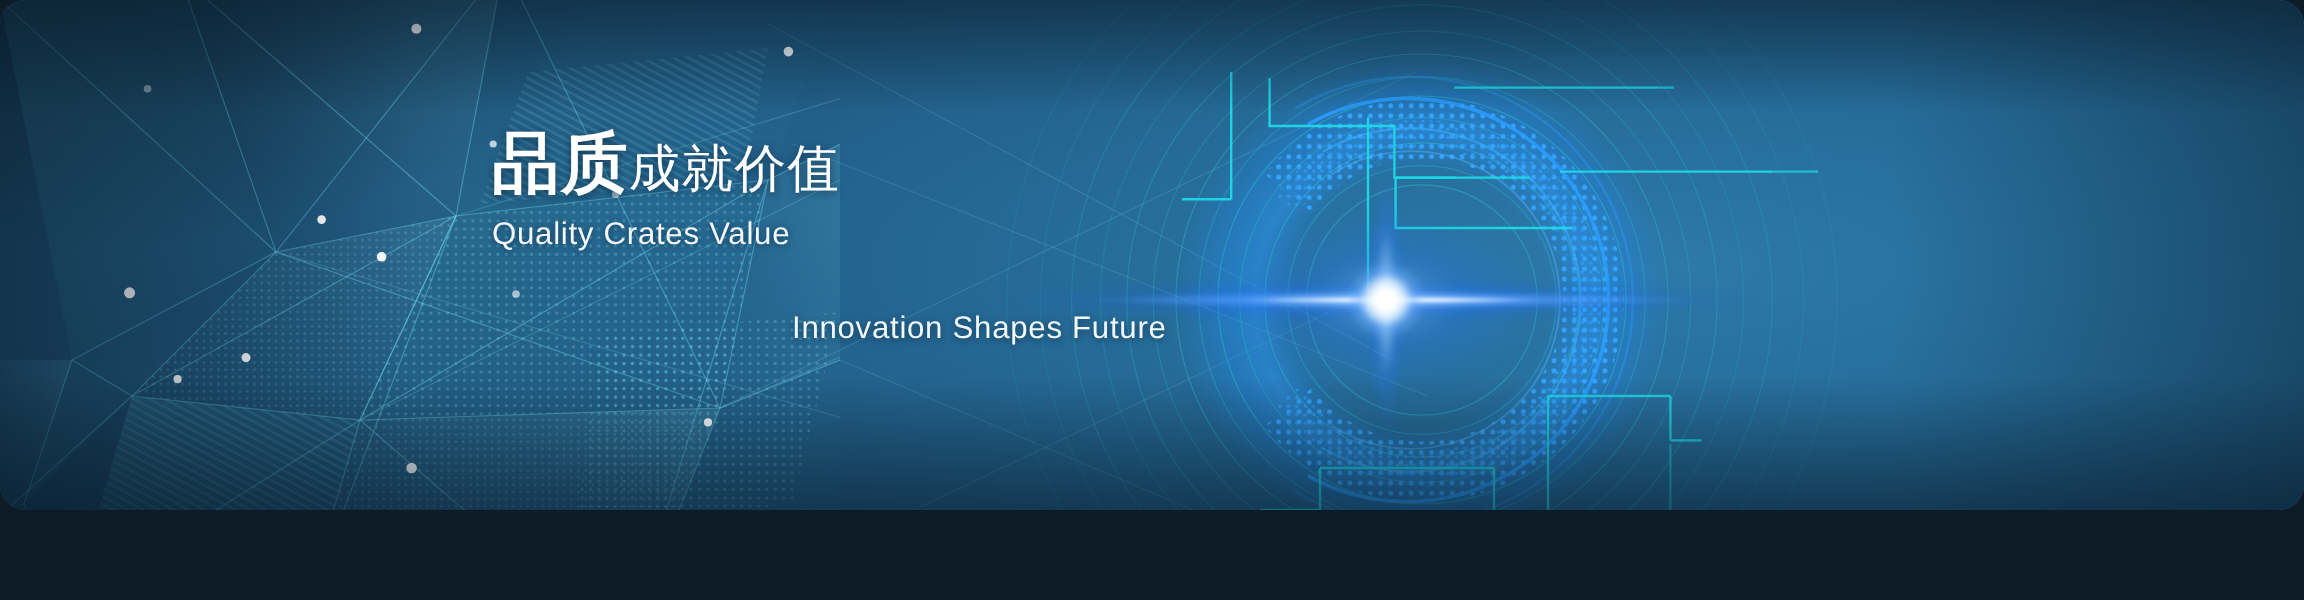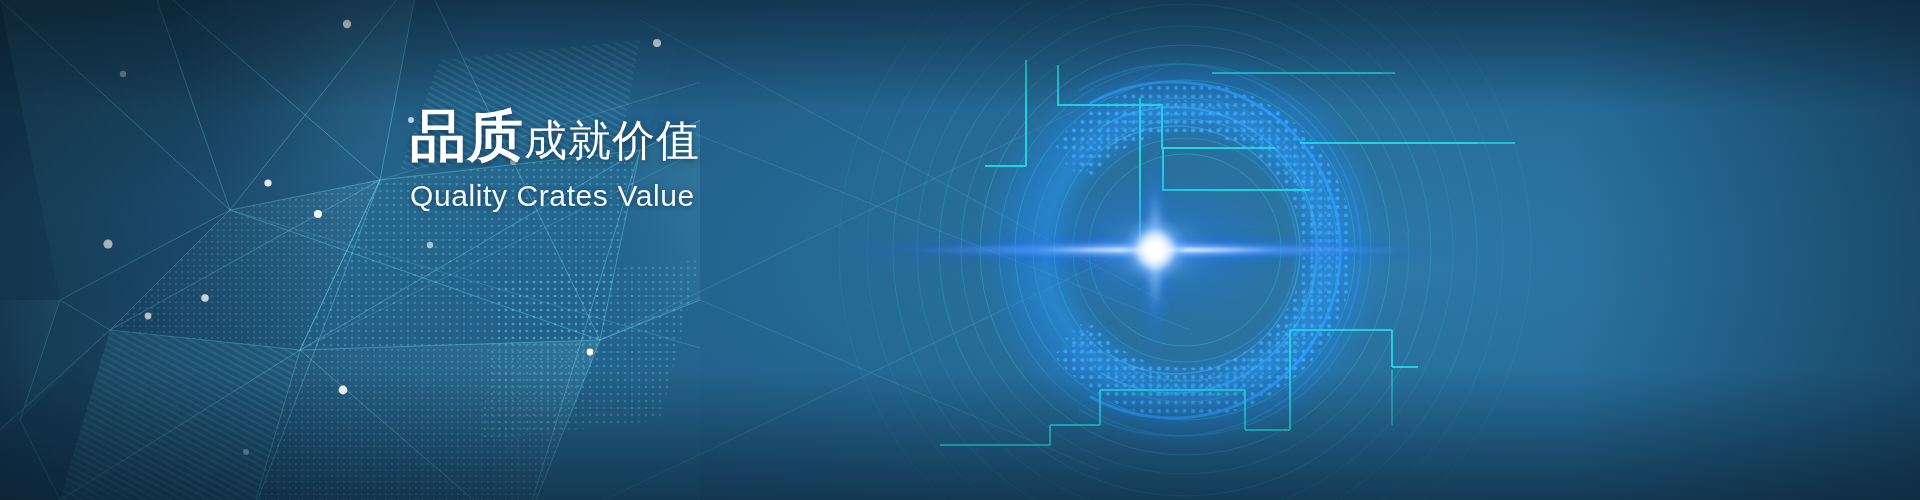--- a/index.html
+++ b/index.html
@@ -1,24 +1,25 @@
 <!DOCTYPE html>
 <html><head>
 <meta charset="utf-8">
 <title>Banner</title>
 <style>
   html,body{margin:0;padding:0;background:#0d1b26;}
   *{box-sizing:border-box;}
   .banner{
     position:relative;
     width:1920px;
-    height:500px;
+    height:425px;
     overflow:hidden;
     font-family:"Liberation Sans","DejaVu Sans",sans-serif;
     background:#1d4a68;
+    border-radius:21px;
   }
 
   
   .bg-base{
     position:absolute; inset:0;
     background:
       radial-gradient(115% 150% at 72% 52%, #2d79a8 0%, #266c99 22%, #1f567d 48%, #19415f 72%, #122f46 100%);
   }
   .bg-vignette{
     position:absolute; inset:0;
@@ -52,21 +53,21 @@
     vertical-align:baseline;
   }
   .cn-light{
     font-size:43px;
     font-weight:normal;
     letter-spacing:1px;
     vertical-align:baseline;
   }
   .en-line{
     display:block;
-    font-size:30px;
+    font-size:26px;
     font-weight:normal;
     letter-spacing:.6px;
     margin-top:15px;
     color:#f2f7fb;
     text-shadow:0 1px 5px rgba(3,22,38,.5);
   }
 
   
   .flare{position:absolute; pointer-events:none;}
   .flare-halo{
@@ -347,15 +348,16 @@
   <div class="bg-vignette"></div>
 
   <div class="text-block" id="block-quality">
     <span class="cn-line">
       <span class="cn-strong">品质</span><span class="cn-light">成就价值</span>
     </span>
     <span class="en-line">Quality Crates Value</span>
   </div>
 
   <div class="text-block" id="block-innovation">
+    <span class="en-line">Innovation Shapes Future</span>
   </div>
 
 </div>
 
 </body></html>

